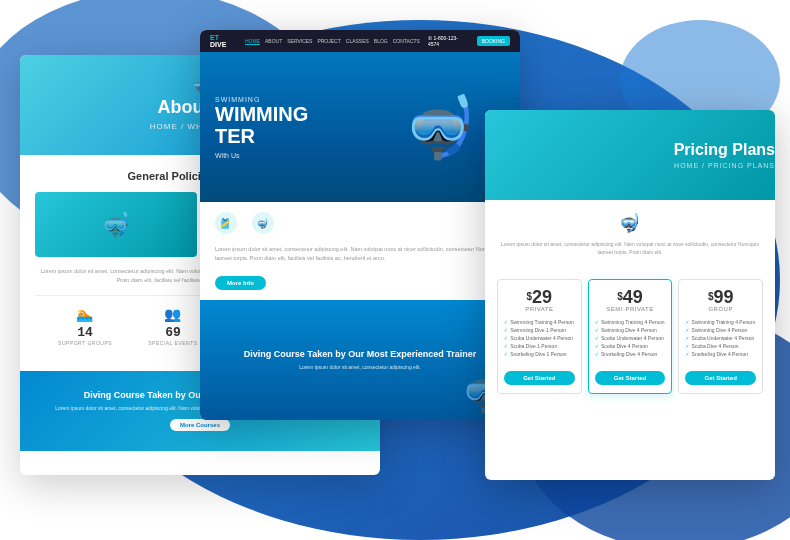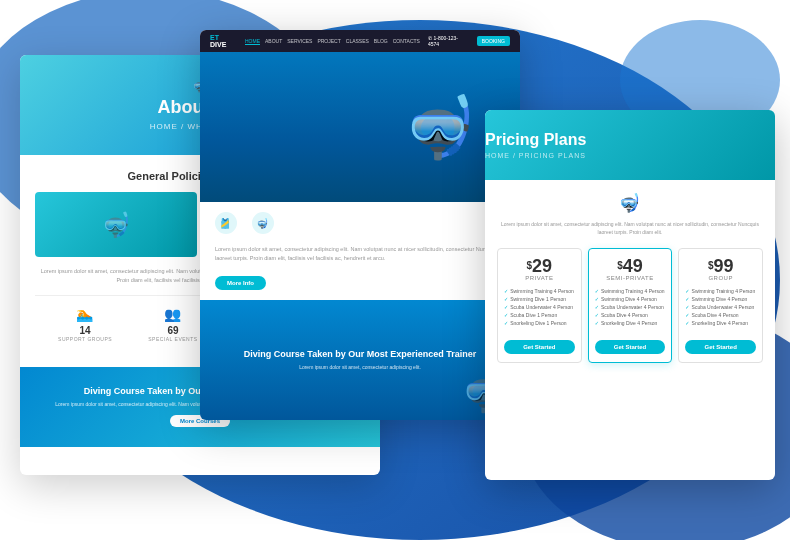--- a/index.html
+++ b/index.html
@@ -132,23 +132,24 @@
       text-align: center;
     }
 
     .stat-icon {
       font-size: 14px;
       color: #00bcd4;
       margin-bottom: 3px;
     }
 
     .stat-number {
-      font-size: 10px;
+      font-size: 13px;
       font-weight: 700;
       color: #333;
+      font-family: Liberation Mono, monospace;
     }
 
     .stat-label {
       font-size: 5px;
       color: #999;
       text-transform: uppercase;
       letter-spacing: 0.5px;
     }
 
     .about-bottom-section {
@@ -393,24 +394,24 @@
       height: 370px;
       background: #fff;
       border-radius: 6px;
       box-shadow: 0 10px 40px rgba(0,0,0,0.25);
       overflow: hidden;
       z-index: 5;
     }
 
     .pricing-header {
       background: linear-gradient(135deg, #26c6da 0%, #0097a7 100%);
-      height: 70px;
+      height: 90px;
       display: flex;
       flex-direction: column;
-      align-items: flex-start;
+      align-items: flex-end;
       justify-content: center;
       color: white;
     }
 
     .pricing-title {
       font-size: 16px;
       font-weight: 700;
     }
 
     .pricing-breadcrumb {
@@ -444,20 +445,21 @@
       display: flex;
       gap: 6px;
     }
 
     .plan-card {
       flex: 1;
       border: 1px solid #e0e0e0;
       border-radius: 4px;
       padding: 8px 6px;
       text-align: center;
+      margin-top: 11px;
     }
 
     .plan-card.featured {
       border-color: #00bcd4;
       box-shadow: 0 2px 8px rgba(0,188,212,0.2);
     }
 
     .plan-price {
       font-size: 18px;
       font-weight: 900;
@@ -601,20 +603,25 @@
         <span class="hero-nav-link">PROJECT</span>
         <span class="hero-nav-link">CLASSES</span>
         <span class="hero-nav-link">BLOG</span>
         <span class="hero-nav-link">CONTACTS</span>
       </div>
       <span class="hero-phone">✆ 1-800-123-4574</span>
       <span class="hero-nav-btn">BOOKING</span>
     </div>
 
     <div class="hero-main">
+      <div class="hero-text-block">
+        <div class="hero-title-small">SWIMMING</div>
+        <div class="hero-title-large">WIMMING<br>TER</div>
+        <div style="font-size:7px; color:rgba(255,255,255,0.8); margin-top:5px;">With Us</div>
+      </div>
       <div class="hero-diver-img">
         <div class="diver-figure">🤿</div>
       </div>
     </div>
 
     <div class="hero-content">
       
       <div class="hero-icons-row">
         <div class="hero-icon-item">
           <div class="hero-icon-circle">🎽</div>

